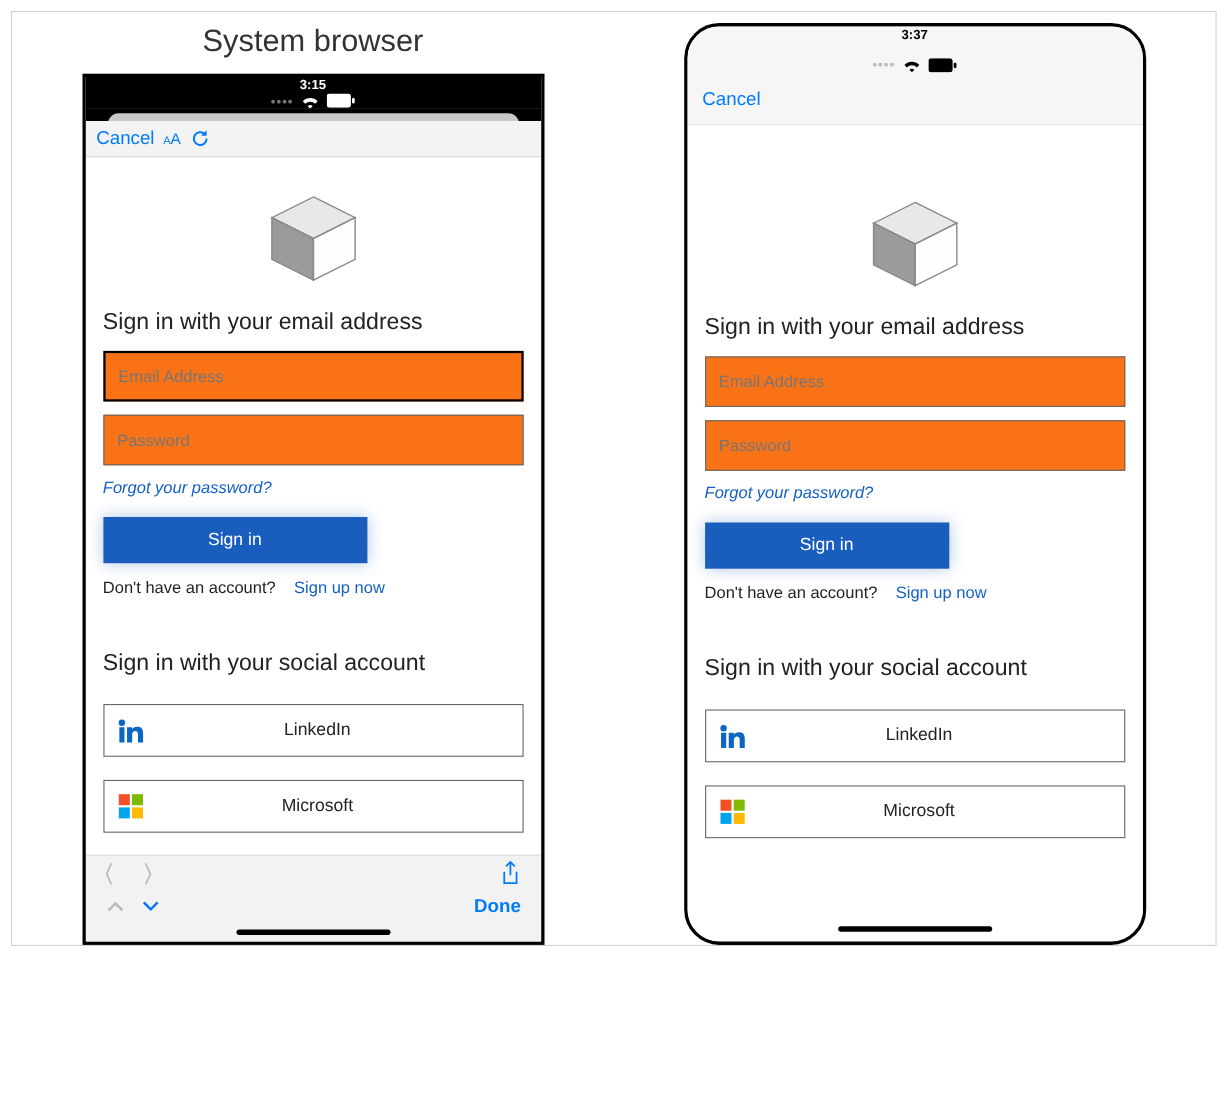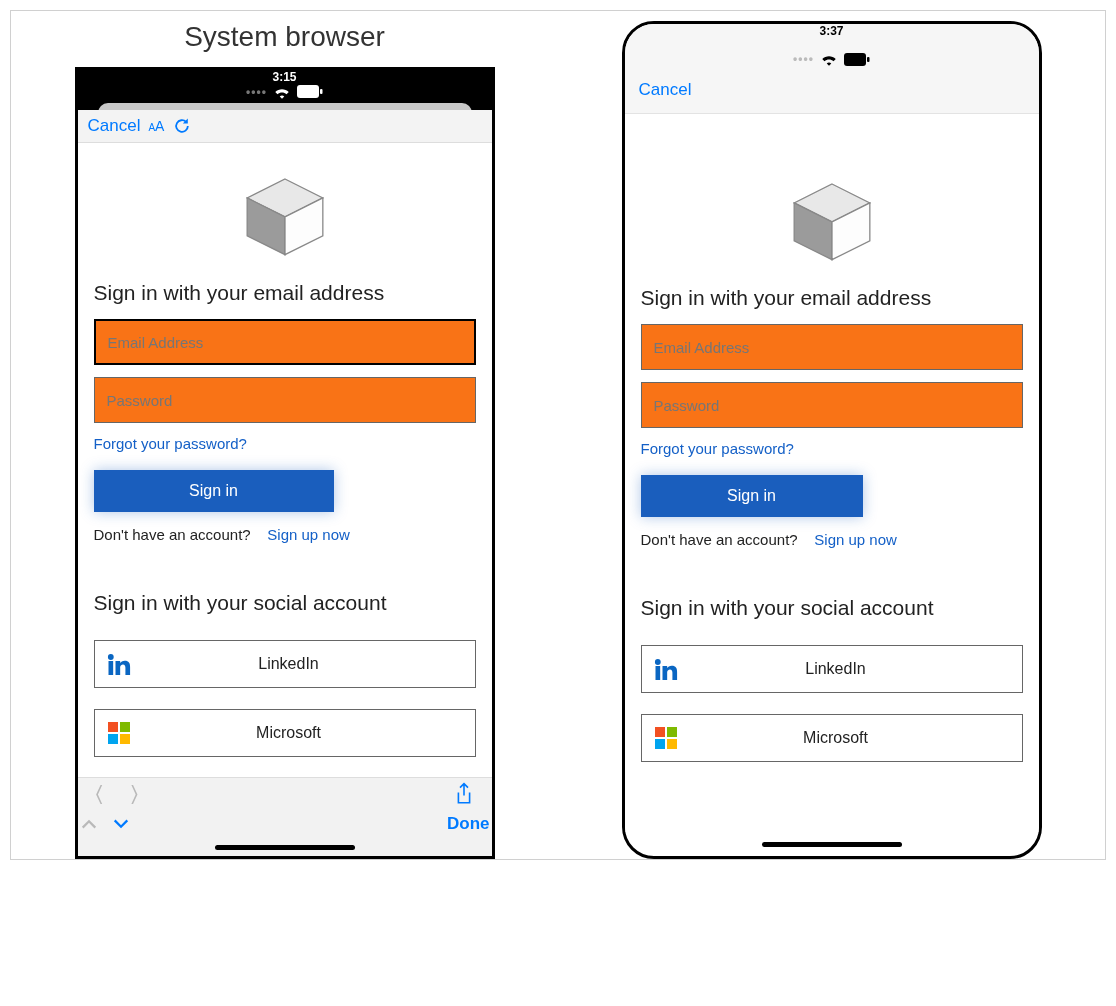--- a/index.html
+++ b/index.html
@@ -118,21 +118,21 @@
     border: 1px solid #666;
     padding: 0 12px;
     font-size: 15px;
     color: #333;
     margin-bottom: 12px;
     background: #f97316;
   }
   .input.focused { border: 2px solid #000; }
   .input::placeholder { color: #767676; }
   .link { color: #1460c7; font-size: 15px; text-decoration: none; }
-  .forgot { margin-bottom: 18px; display: inline-block; }
+  .forgot { margin-bottom: 18px; display: inline-block; font-style: italic; }
   .signin-btn {
     background: #1a5fb4;
     background: #1a62c6;
     background: #215ab3;
     background: #1f5fbf;
     background: #1b5fbe;
     background: #1a5ebd;
     color: #fff;
     border: none;
     height: 42px;
@@ -181,21 +181,21 @@
     padding: 0 18px;
   }
   .btoolbar1 .navset { display: flex; gap: 28px; }
   .chev { color: #b9b9b9; font-size: 22px; font-weight: 300; }
   .btoolbar2 {
     background: #f2f2f2;
     height: 44px;
     display: flex;
     align-items: center;
     justify-content: space-between;
-    padding: 0 2px;
+    padding: 0 18px;
   }
   .btoolbar2 .left { display: flex; gap: 14px; align-items: center; }
   .done { color: #007aff; font-size: 17px; font-weight: 600; }
 
   .home-ind {
     height: 24px;
     display: flex;
     align-items: center;
     justify-content: center;
   }

